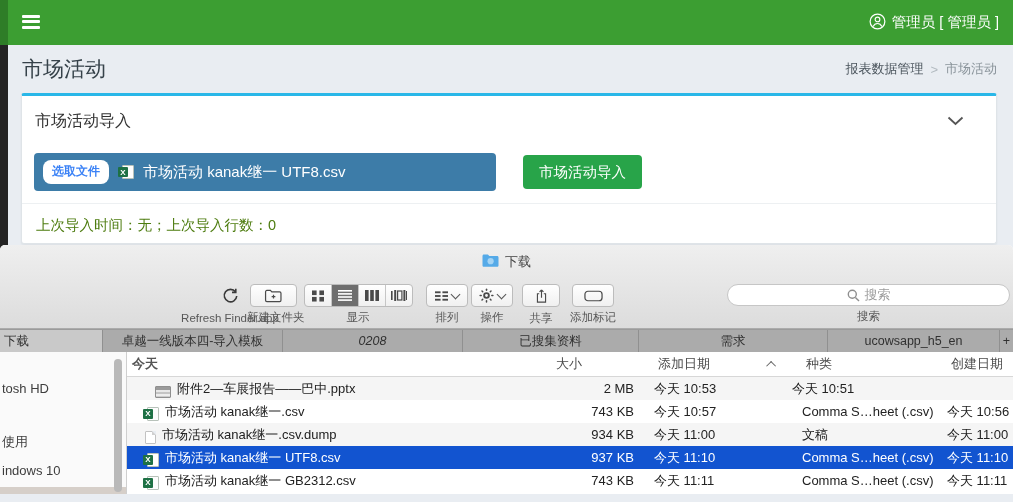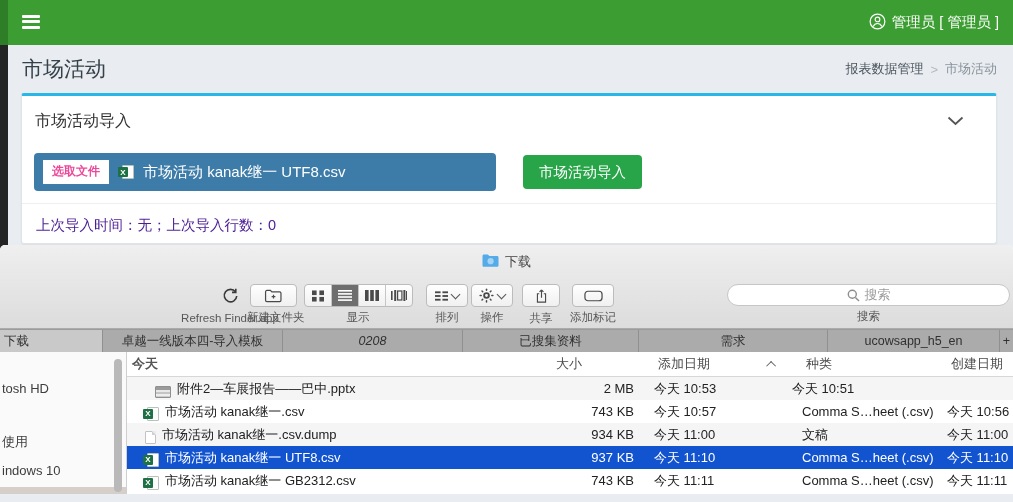--- a/index.html
+++ b/index.html
@@ -20,24 +20,24 @@
   .breadcrumb .bc-parent{color:#4a545c;}
   .breadcrumb .bc-sep{color:#b2bac0;}
 
   .card{position:absolute;left:21px;right:16px;top:93px;height:151px;background:#fff;border:1px solid #dfe4e8;border-top:3px solid #29b7e8;border-radius:3px;box-shadow:0 1px 2px rgba(0,0,0,.06);box-sizing:border-box;}
   .card-head{display:flex;align-items:baseline;padding:15px 14px 0 13px;height:26px;position:relative;}
   .card-title{font-size:16px;color:#333;}
   .card-sub{font-size:13px;color:#333;margin-left:7px;}
   .card-chevron{position:absolute;right:32px;top:16px;}
   .file-row{display:flex;align-items:center;margin:16px 14px 0 12px;gap:27px;}
   .file-box{width:462px;height:38px;background:#3d7ca8;border-radius:4px;display:flex;align-items:center;padding:0 9px;gap:9px;color:#fff;font-size:15px;box-sizing:border-box;cursor:pointer;}
-  .choose-btn{background:#fff;color:#ec4899;font-size:12px;font-weight:bold;padding:3px 9px 4px;border-radius:0;border:0;white-space:nowrap;cursor:pointer;text-align:right;}
+  .choose-btn{background:#fff;color:#3b82f6;font-size:12px;font-weight:bold;padding:3px 9px 4px;border-radius:8px;border:0;white-space:nowrap;cursor:pointer;text-align:right;}
   .import-btn{background:#28a449;color:#fff;font-size:14.5px;padding:0 16px;height:34px;border-radius:4px;border:0;cursor:pointer;}
   .card-divider{border-top:1px solid #edf0f2;margin-top:12px;}
-  .status-line{padding:12px 14px;font-size:14.5px;color:#4c1d95;}
+  .status-line{padding:12px 14px;font-size:14.5px;color:#4d7c0f;}
 
   
   .finder{position:absolute;top:245px;left:0;width:1013px;height:247px;background:#fff;border-radius:5px 5px 0 0;}
   .f-chrome{height:83px;background:linear-gradient(#efefef,#dcdcdc);border-bottom:1px solid #ababab;border-radius:5px 5px 0 0;}
   .f-titlebar{height:33px;display:flex;align-items:center;justify-content:center;gap:6px;font-size:13px;color:#3f3f3f;}
   .f-toolbar{position:relative;height:50px;}
   .tgroup{position:absolute;top:6px;text-align:center;}
   .tgroup .tlabel{font-size:11.5px;color:#585858;margin-top:3px;white-space:nowrap;}
   .tbtn{height:23px;background:linear-gradient(#ffffff,#f0f0f0);border:1px solid #bcbcbc;border-radius:4px;display:inline-flex;align-items:center;justify-content:center;gap:4px;box-sizing:border-box;cursor:pointer;}
   .plainbtn{height:23px;display:inline-flex;align-items:center;justify-content:center;cursor:pointer;}

